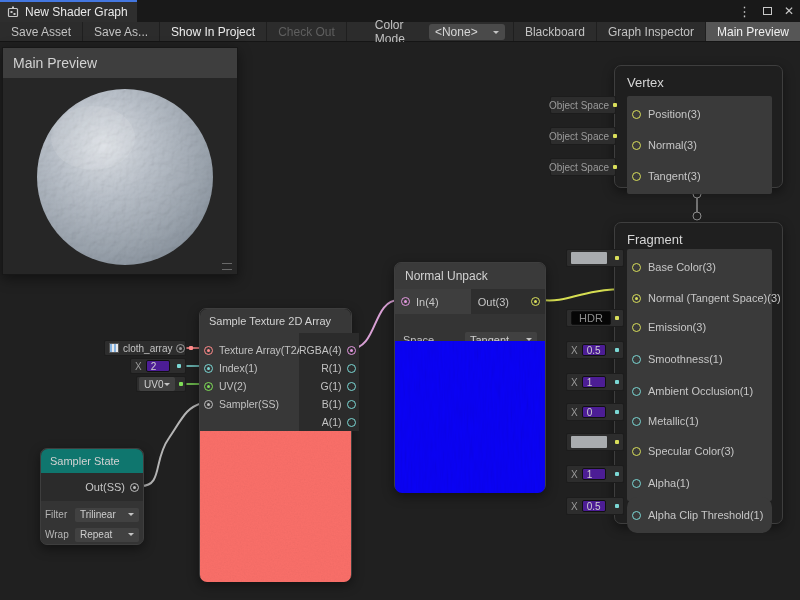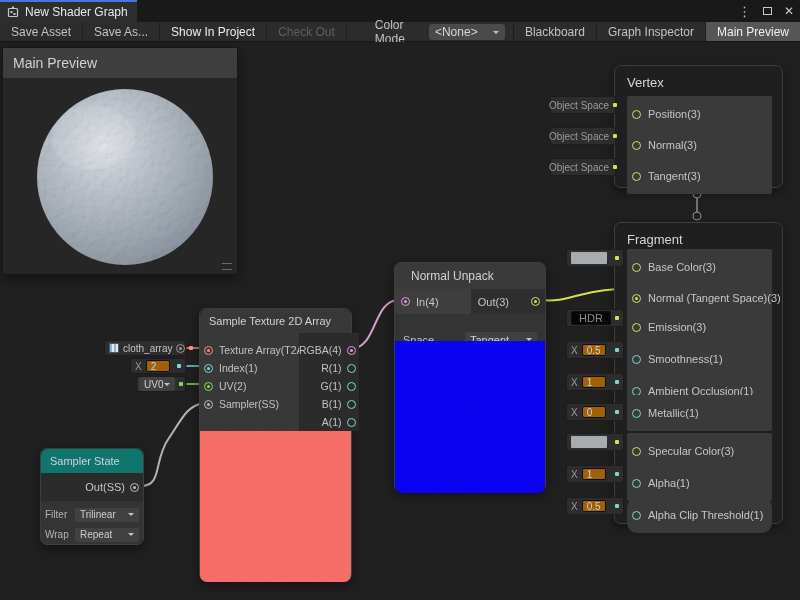--- a/index.html
+++ b/index.html
@@ -51,29 +51,29 @@
         display:flex;align-items:center;justify-content:center;flex:0 0 auto;background:transparent;}
   .port.connected::after{content:'';width:3px;height:3px;border-radius:50%;background:currentColor;}
   .p-v1{color:#7AD7D4;} .p-v2{color:#7FDE57;} .p-v3{color:#D8DE5A;}
   .p-v4{color:#E498E0;} .p-tex{color:#FF8A8A;} .p-ss{color:#BDBDBD;}
   
   #vertex-node{left:614px;top:65px;width:169px;height:123px;}
   .vs0{top:30px;} .vs1{top:61px;} .vs2{top:92px;}
   
   #fragment-node{left:614px;top:222px;width:169px;height:302px;}
   .fs0{top:26px;} .fs1{top:57px;} .fs2{top:86px;} .fs3{top:118px;} .fs4{top:150px;}
-  .fs5{top:172px;text-align:center;} .fs6{top:210px;} .fs7{top:242px;} .fs8{top:274px;border-radius:10px;}
+  .fs5{top:180px;text-align:center;} .fs6{top:210px;} .fs7{top:242px;} .fs8{top:274px;border-radius:10px;}
   
   .chip{position:absolute;height:18px;background:#2D2D2D;border:1px solid #1C1C1C;border-radius:2px;
         box-sizing:border-box;display:flex;align-items:center;gap:4px;padding:0 4px;
         font-size:10px;color:#9B9B9B;white-space:nowrap;}
   .chip .dot{width:4px;height:4px;border-radius:1px;margin-left:auto;flex:0 0 auto;}
   .d-v1{background:#7AD7D4;} .d-v2{background:#7FDE57;} .d-v3{background:#D8DE5A;}
   .d-tex{background:#FF8A8A;}
-  .field{background:#a16207;border:1px solid #101010;border-radius:2px;color:#CFCFCF;
+  .field{background:#4c1d95;border:1px solid #101010;border-radius:2px;color:#CFCFCF;
          padding:0 4px;height:12px;line-height:12px;font-size:10px;min-width:24px;box-sizing:border-box;}
   .swatch{width:36px;height:12px;background:#A9ACAF;border-radius:1px;}
   .hdr-field{background:#060606;border:1px solid #101010;border-radius:2px;color:#8C8C8C;
              width:40px;height:12px;line-height:12px;font-size:11px;text-align:center;}
   .vchip{left:550px;width:66px;justify-content:center;}
   .vc0{top:96px;} .vc1{top:127px;} .vc2{top:158px;}
   .fchip{left:566px;width:58px;}
   .fc0{top:249px;} .fc2{top:309px;} .fc3{top:341px;} .fc4{top:373px;}
   .fc5{top:403px;} .fc6{top:433px;} .fc7{top:465px;} .fc8{top:497px;}
   
@@ -82,21 +82,21 @@
                padding-left:9px;font-size:11px;color:#D2D2D2;}
   .sample-body{display:flex;height:98px;}
   .sample-in{width:99px;background:#383838;padding-top:8px;box-sizing:border-box;}
   .sample-out{flex:1;background:#2B2B2B;padding-top:8px;box-sizing:border-box;}
   .srow{height:18px;display:flex;align-items:center;gap:6px;padding-left:4px;}
   .srow-out{height:18px;display:flex;align-items:center;justify-content:flex-end;gap:5px;padding-right:3px;}
   .srow .slot-label,.srow-out .slot-label{font-size:10.5px;color:#C2C2C2;}
   .tex-preview{position:absolute;left:0;top:122px;width:151px;height:151px;border-radius:0 0 7px 7px;overflow:hidden;}
   
   #unpack-node{left:394px;top:262px;width:152px;height:230px;background:#343434;}
-  .unpack-title{height:26px;display:flex;align-items:center;padding-left:16px;font-size:12px;color:#D2D2D2;background:#3A3A3A;border-radius:7px 7px 0 0;}
+  .unpack-title{height:26px;display:flex;align-items:center;padding-left:10px;font-size:12px;color:#D2D2D2;background:#3A3A3A;border-radius:7px 7px 0 0;}
   .unpack-ports{position:relative;height:25px;background:#2E2E2E;}
   .unpack-in{position:absolute;left:0;top:0;width:76px;height:25px;background:#3E3E3E;
              display:flex;align-items:center;gap:6px;padding-left:6px;box-sizing:border-box;}
   .unpack-out{position:absolute;right:0;top:0;height:25px;display:flex;align-items:center;gap:22px;padding-right:5px;}
   .unpack-space{height:27px;display:flex;align-items:center;padding:0 8px;gap:8px;margin-top:12px;}
   .space-label{font-size:11px;color:#C2C2C2;flex:1;}
   .unpack-preview{position:absolute;left:0;top:78px;width:150px;height:152px;border-radius:0 0 7px 7px;overflow:hidden;}
   
   #sampler-node{left:40px;top:448px;width:104px;height:97px;background:#343434;}
   .sampler-title{height:24px;display:flex;align-items:center;padding-left:9px;font-size:11px;color:#D2D2D2;background:#0f766e;border-radius:7px 7px 0 0;}

